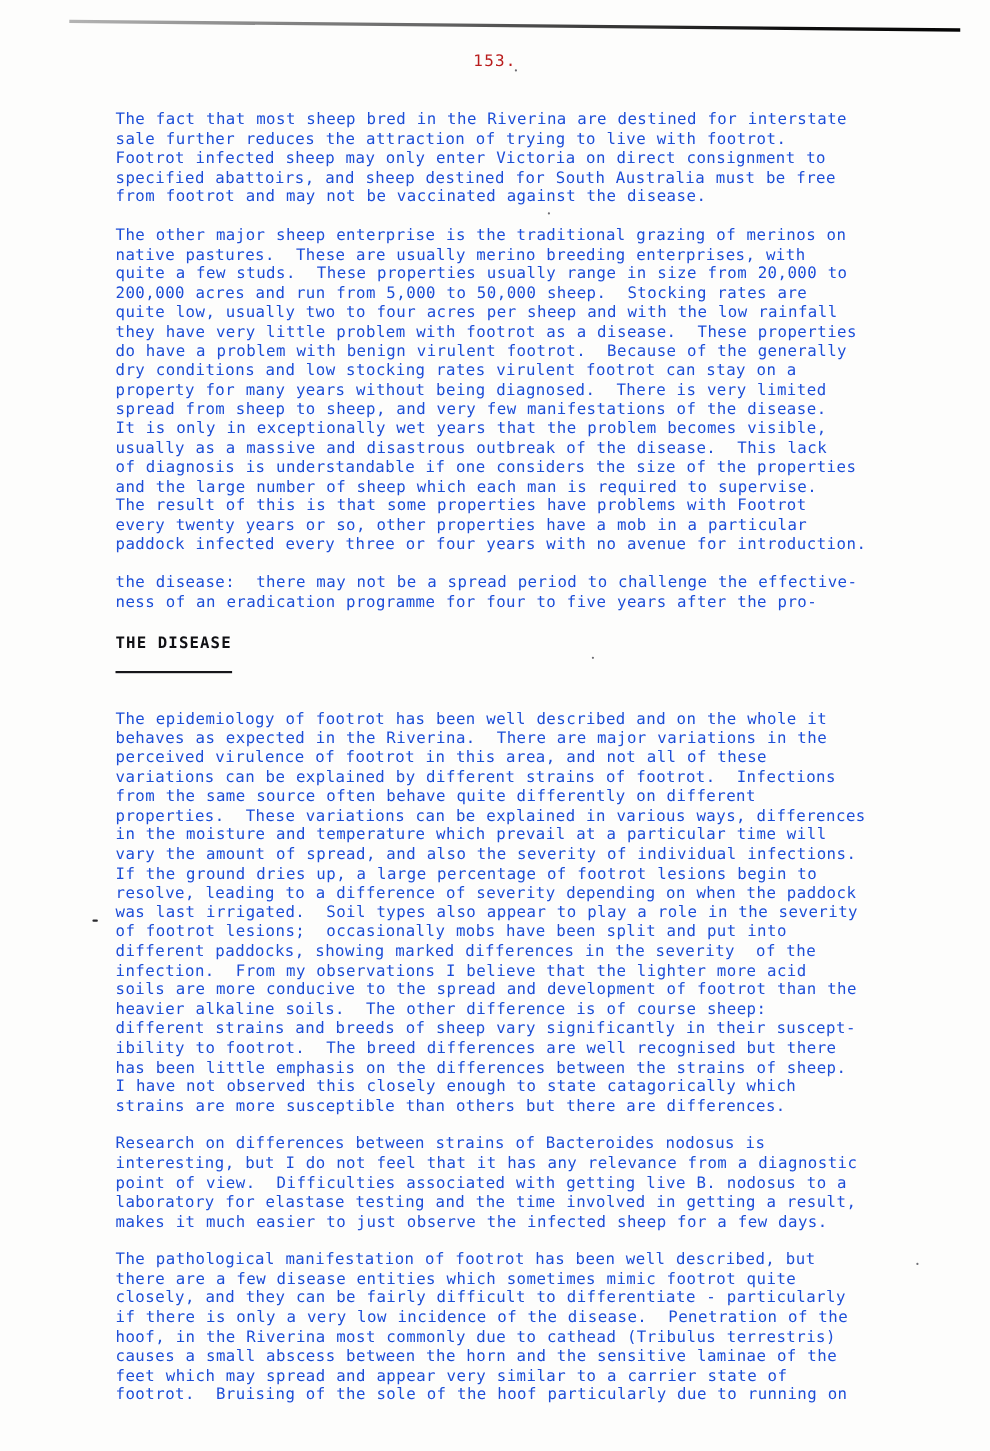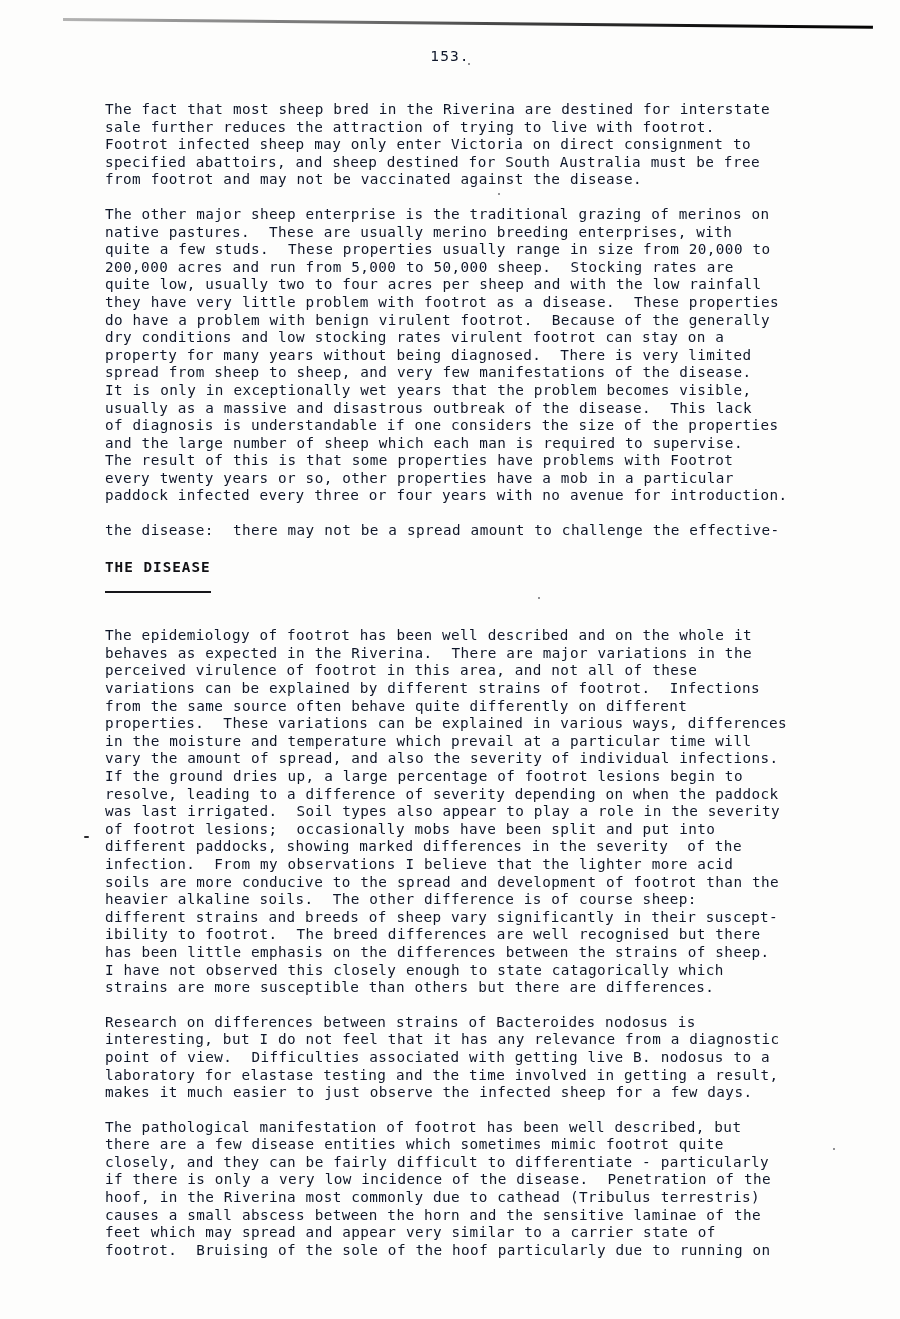--- a/index.html
+++ b/index.html
@@ -40,36 +40,36 @@
   }
 
   #page-number {
     position: absolute;
     top: 48px;
     left: 0;
     width: 900px;
     text-align: center;
     font-size: 14.5px;
     letter-spacing: 1.1px;
-    color: #0f172a;
+    color: #b91c1c;
   }
 
   #content {
     position: absolute;
     left: 105px;
     top: 101px;
     width: 790px;
   }
 
   .para {
     margin: 0 0 17px 0;
     font-size: 14.3px;
     line-height: 17.6px;
     letter-spacing: 0.42px;
-    color: #0f172a;
+    color: #1d4ed8;
     white-space: pre-wrap;
     word-spacing: 0.5px;
   }
 
   .para .ln {
     display: block;
   }
 
   .heading {
     margin: 0 0 16px 0;
@@ -116,21 +116,21 @@
   <div class="spot" style="left:468px; top:63px;"></div>
   <div class="spot" style="left:498px; top:193px;"></div>
   <div class="spot" style="left:538px; top:597px;"></div>
   <div class="spot" style="left:833px; top:1148px;"></div>
   <div class="margin-speck"></div>
 
   <div id="content">
 
     <p class="para" id="p0"><span class="ln">The fact that most sheep bred in the Riverina are destined for interstate</span><span class="ln">sale further reduces the attraction of trying to live with footrot.</span><span class="ln">Footrot infected sheep may only enter Victoria on direct consignment to</span><span class="ln">specified abattoirs, and sheep destined for South Australia must be free</span><span class="ln">from footrot and may not be vaccinated against the disease.</span></p>
     <p class="para" id="p1"><span class="ln">The other major sheep enterprise is the traditional grazing of merinos on</span><span class="ln">native pastures.  These are usually merino breeding enterprises, with</span><span class="ln">quite a few studs.  These properties usually range in size from 20,000 to</span><span class="ln">200,000 acres and run from 5,000 to 50,000 sheep.  Stocking rates are</span><span class="ln">quite low, usually two to four acres per sheep and with the low rainfall</span><span class="ln">they have very little problem with footrot as a disease.  These properties</span><span class="ln">do have a problem with benign virulent footrot.  Because of the generally</span><span class="ln">dry conditions and low stocking rates virulent footrot can stay on a</span><span class="ln">property for many years without being diagnosed.  There is very limited</span><span class="ln">spread from sheep to sheep, and very few manifestations of the disease.</span><span class="ln">It is only in exceptionally wet years that the problem becomes visible,</span><span class="ln">usually as a massive and disastrous outbreak of the disease.  This lack</span><span class="ln">of diagnosis is understandable if one considers the size of the properties</span><span class="ln">and the large number of sheep which each man is required to supervise.</span><span class="ln">The result of this is that some properties have problems with Footrot</span><span class="ln">every twenty years or so, other properties have a mob in a particular</span><span class="ln">paddock infected every three or four years with no avenue for introduction.</span></p>
-    <p class="para" id="p2"><span class="ln">the disease:  there may not be a spread amount to challenge the effective-</span></p>
+    <p class="para" id="p2"><span class="ln">the disease:  there may not be a spread period to challenge the effective-</span><span class="ln">ness of an eradication programme for four to five years after the pro-</span></p>
 
     <div class="heading-wrap">
       <span class="heading">THE DISEASE</span>
     </div>
 
     <p class="para" id="p3"><span class="ln">The epidemiology of footrot has been well described and on the whole it</span><span class="ln">behaves as expected in the Riverina.  There are major variations in the</span><span class="ln">perceived virulence of footrot in this area, and not all of these</span><span class="ln">variations can be explained by different strains of footrot.  Infections</span><span class="ln">from the same source often behave quite differently on different</span><span class="ln">properties.  These variations can be explained in various ways, differences</span><span class="ln">in the moisture and temperature which prevail at a particular time will</span><span class="ln">vary the amount of spread, and also the severity of individual infections.</span><span class="ln">If the ground dries up, a large percentage of footrot lesions begin to</span><span class="ln">resolve, leading to a difference of severity depending on when the paddock</span><span class="ln">was last irrigated.  Soil types also appear to play a role in the severity</span><span class="ln">of footrot lesions;  occasionally mobs have been split and put into</span><span class="ln">different paddocks, showing marked differences in the severity  of the</span><span class="ln">infection.  From my observations I believe that the lighter more acid</span><span class="ln">soils are more conducive to the spread and development of footrot than the</span><span class="ln">heavier alkaline soils.  The other difference is of course sheep:</span><span class="ln">different strains and breeds of sheep vary significantly in their suscept-</span><span class="ln">ibility to footrot.  The breed differences are well recognised but there</span><span class="ln">has been little emphasis on the differences between the strains of sheep.</span><span class="ln">I have not observed this closely enough to state catagorically which</span><span class="ln">strains are more susceptible than others but there are differences.</span></p>
     <p class="para" id="p4"><span class="ln">Research on differences between strains of Bacteroides nodosus is</span><span class="ln">interesting, but I do not feel that it has any relevance from a diagnostic</span><span class="ln">point of view.  Difficulties associated with getting live B. nodosus to a</span><span class="ln">laboratory for elastase testing and the time involved in getting a result,</span><span class="ln">makes it much easier to just observe the infected sheep for a few days.</span></p>
     <p class="para" id="p5"><span class="ln">The pathological manifestation of footrot has been well described, but</span><span class="ln">there are a few disease entities which sometimes mimic footrot quite</span><span class="ln">closely, and they can be fairly difficult to differentiate - particularly</span><span class="ln">if there is only a very low incidence of the disease.  Penetration of the</span><span class="ln">hoof, in the Riverina most commonly due to cathead (Tribulus terrestris)</span><span class="ln">causes a small abscess between the horn and the sensitive laminae of the</span><span class="ln">feet which may spread and appear very similar to a carrier state of</span><span class="ln">footrot.  Bruising of the sole of the hoof particularly due to running on</span></p>
 
   </div>

